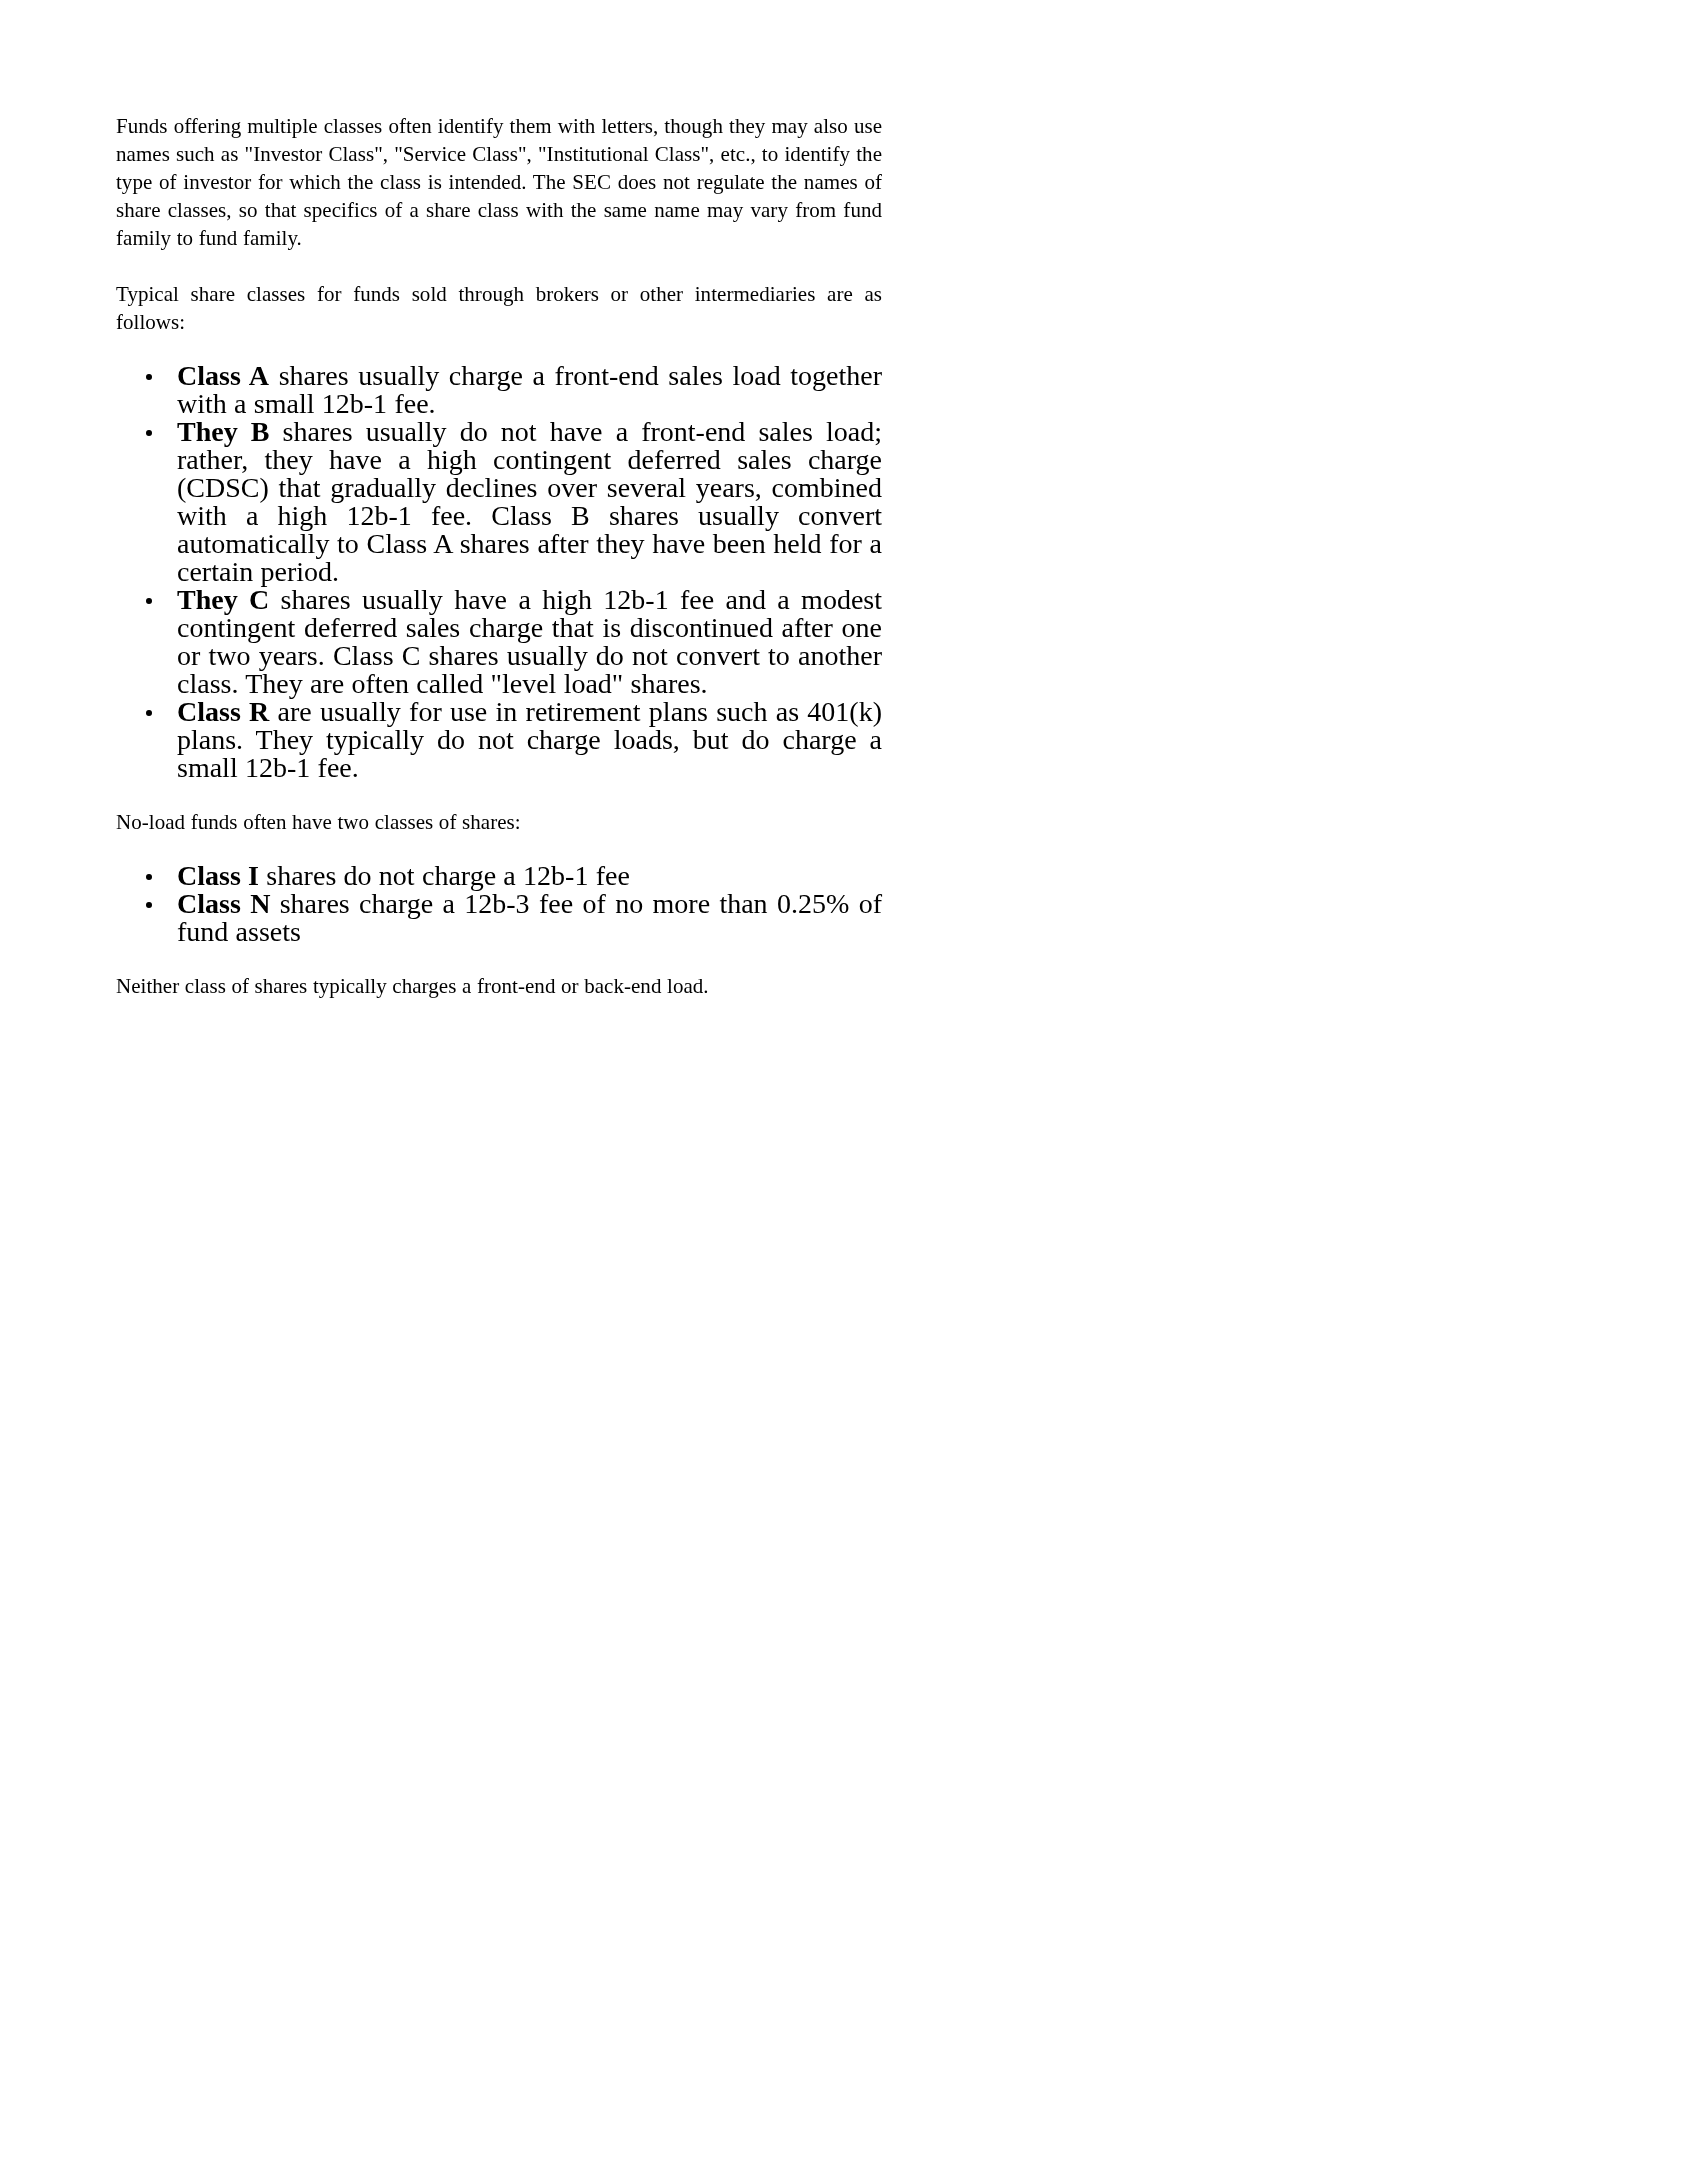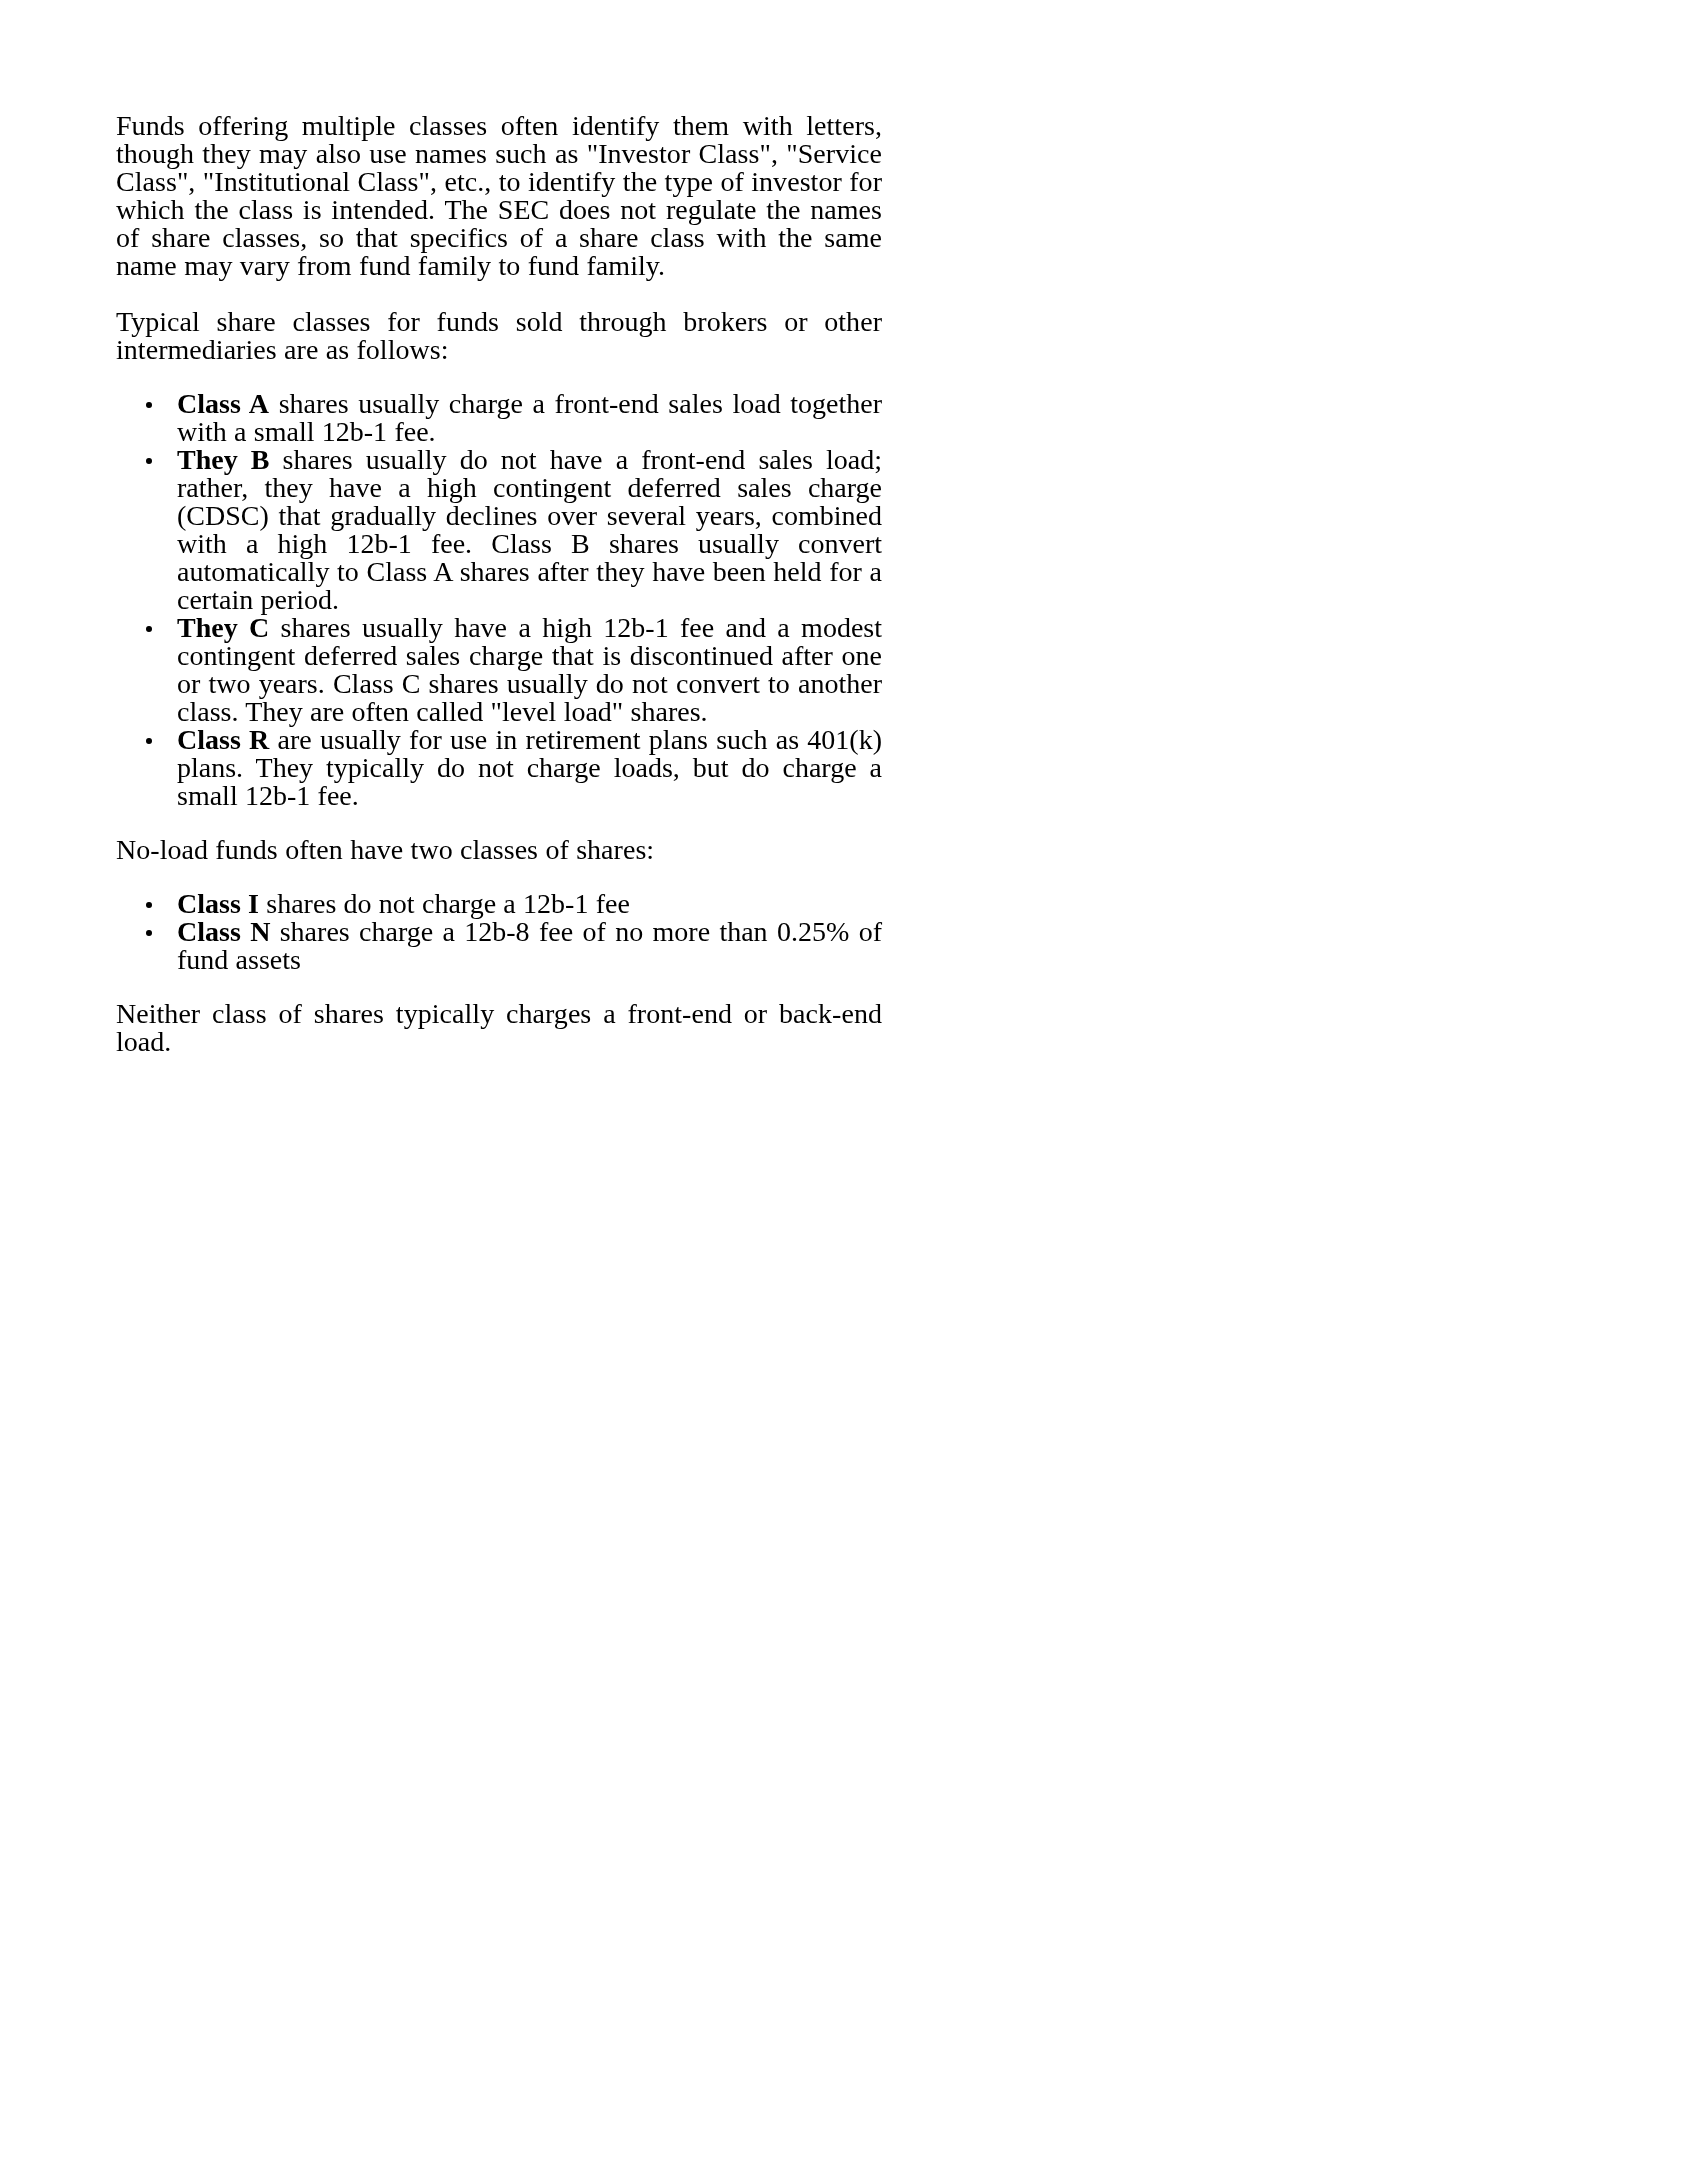--- a/index.html
+++ b/index.html
@@ -24,21 +24,21 @@
     overflow: hidden;
   }
   .content {
     position: absolute;
     left: 116px;
     top: 112px;
     width: 766px;
   }
   p.para {
     margin: 0 0 0 0;
-    font-size: 28px;
+    font-size: 21px;
     line-height: 28px;
     text-align: justify;
     text-justify: inter-word;
     letter-spacing: 0.04px;
     word-spacing: 0.3px;
   }
   .gap-para {
     height: 28px;
   }
   .gap-list {
@@ -115,21 +115,21 @@
 
     <div class="gap-list"></div>
 
     <ul class="bullets">
       <li class="nowrap-last">
         <span class="dot"></span>
         <span class="lbl">Class I</span><span class="li-body"> shares do not charge a 12b-1 fee</span>
       </li>
       <li class="nowrap-last">
         <span class="dot"></span>
-        <span class="lbl">Class N</span><span class="li-body"> shares charge a 12b-8 fee of no more than 0.25% of fund assets</span>
+        <span class="lbl">Class N</span><span class="li-body"> shares charge a 12b-3 fee of no more than 0.25% of fund assets</span>
       </li>
     </ul>
 
     <div class="gap-list"></div>
 
     <p class="para nowrap-last">Neither class of shares typically charges a front-end or back-end load.</p>
 
   </div>
 </div>
 

